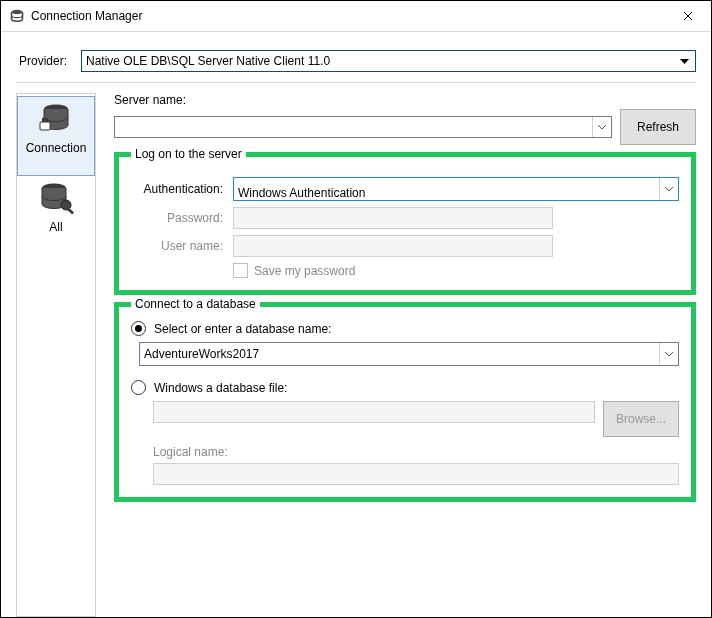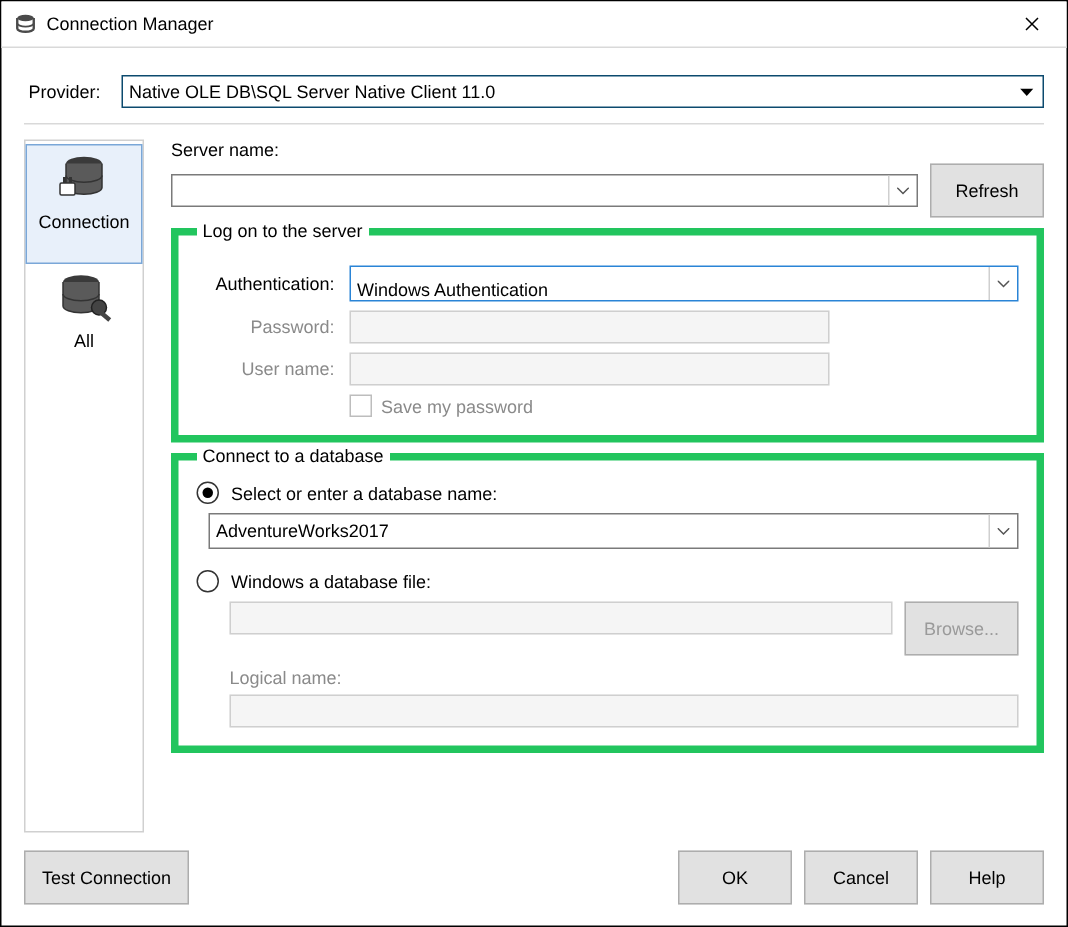--- a/index.html
+++ b/index.html
@@ -186,21 +186,14 @@
           <div class="input dis"></div>
           <div class="btn disabled">Browse...</div>
         </div>
         <div class="lbl-dis">Logical name:</div>
         <div class="input dis" style="margin-left:22px"></div>
       </fieldset>
 
     </div>
   </div>
 
-  <div class="footer">
-    <div class="btn" style="min-width:110px">Test Connection</div>
-    <div class="spacer"></div>
-    <div class="btn">OK</div>
-    <div class="btn">Cancel</div>
-    <div class="btn">Help</div>
-  </div>
 
 </div>
 
 </body></html>

